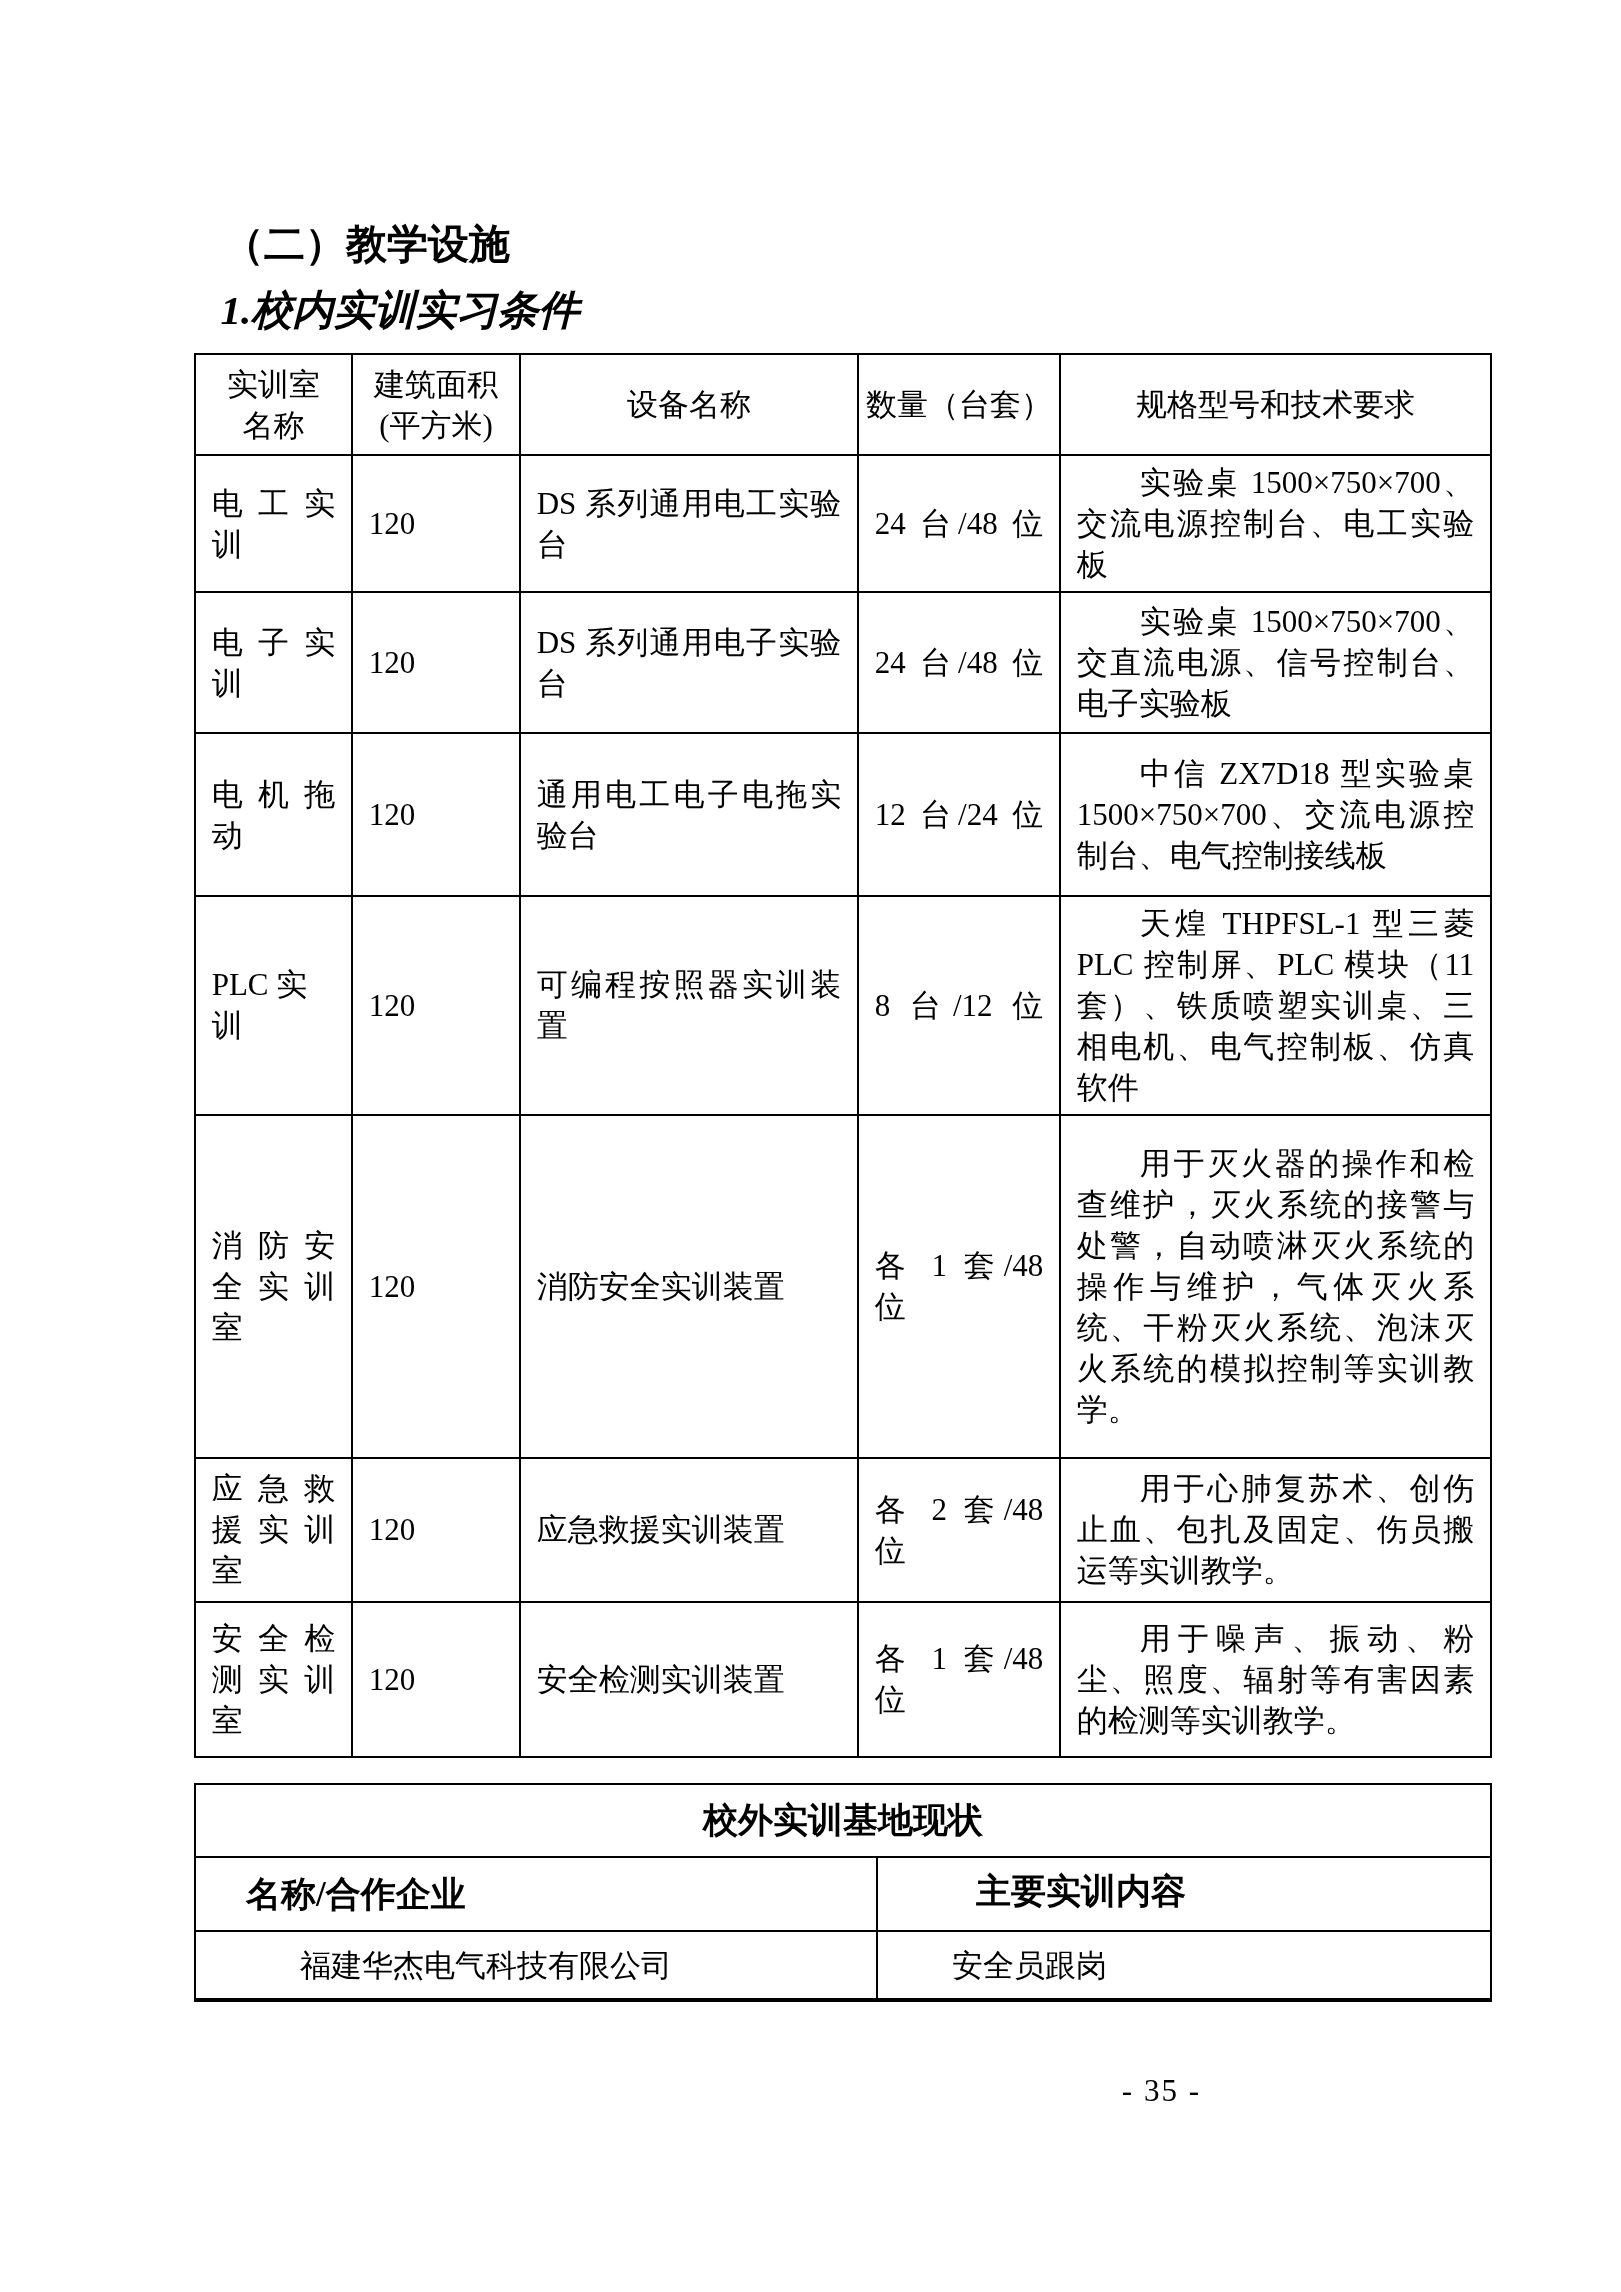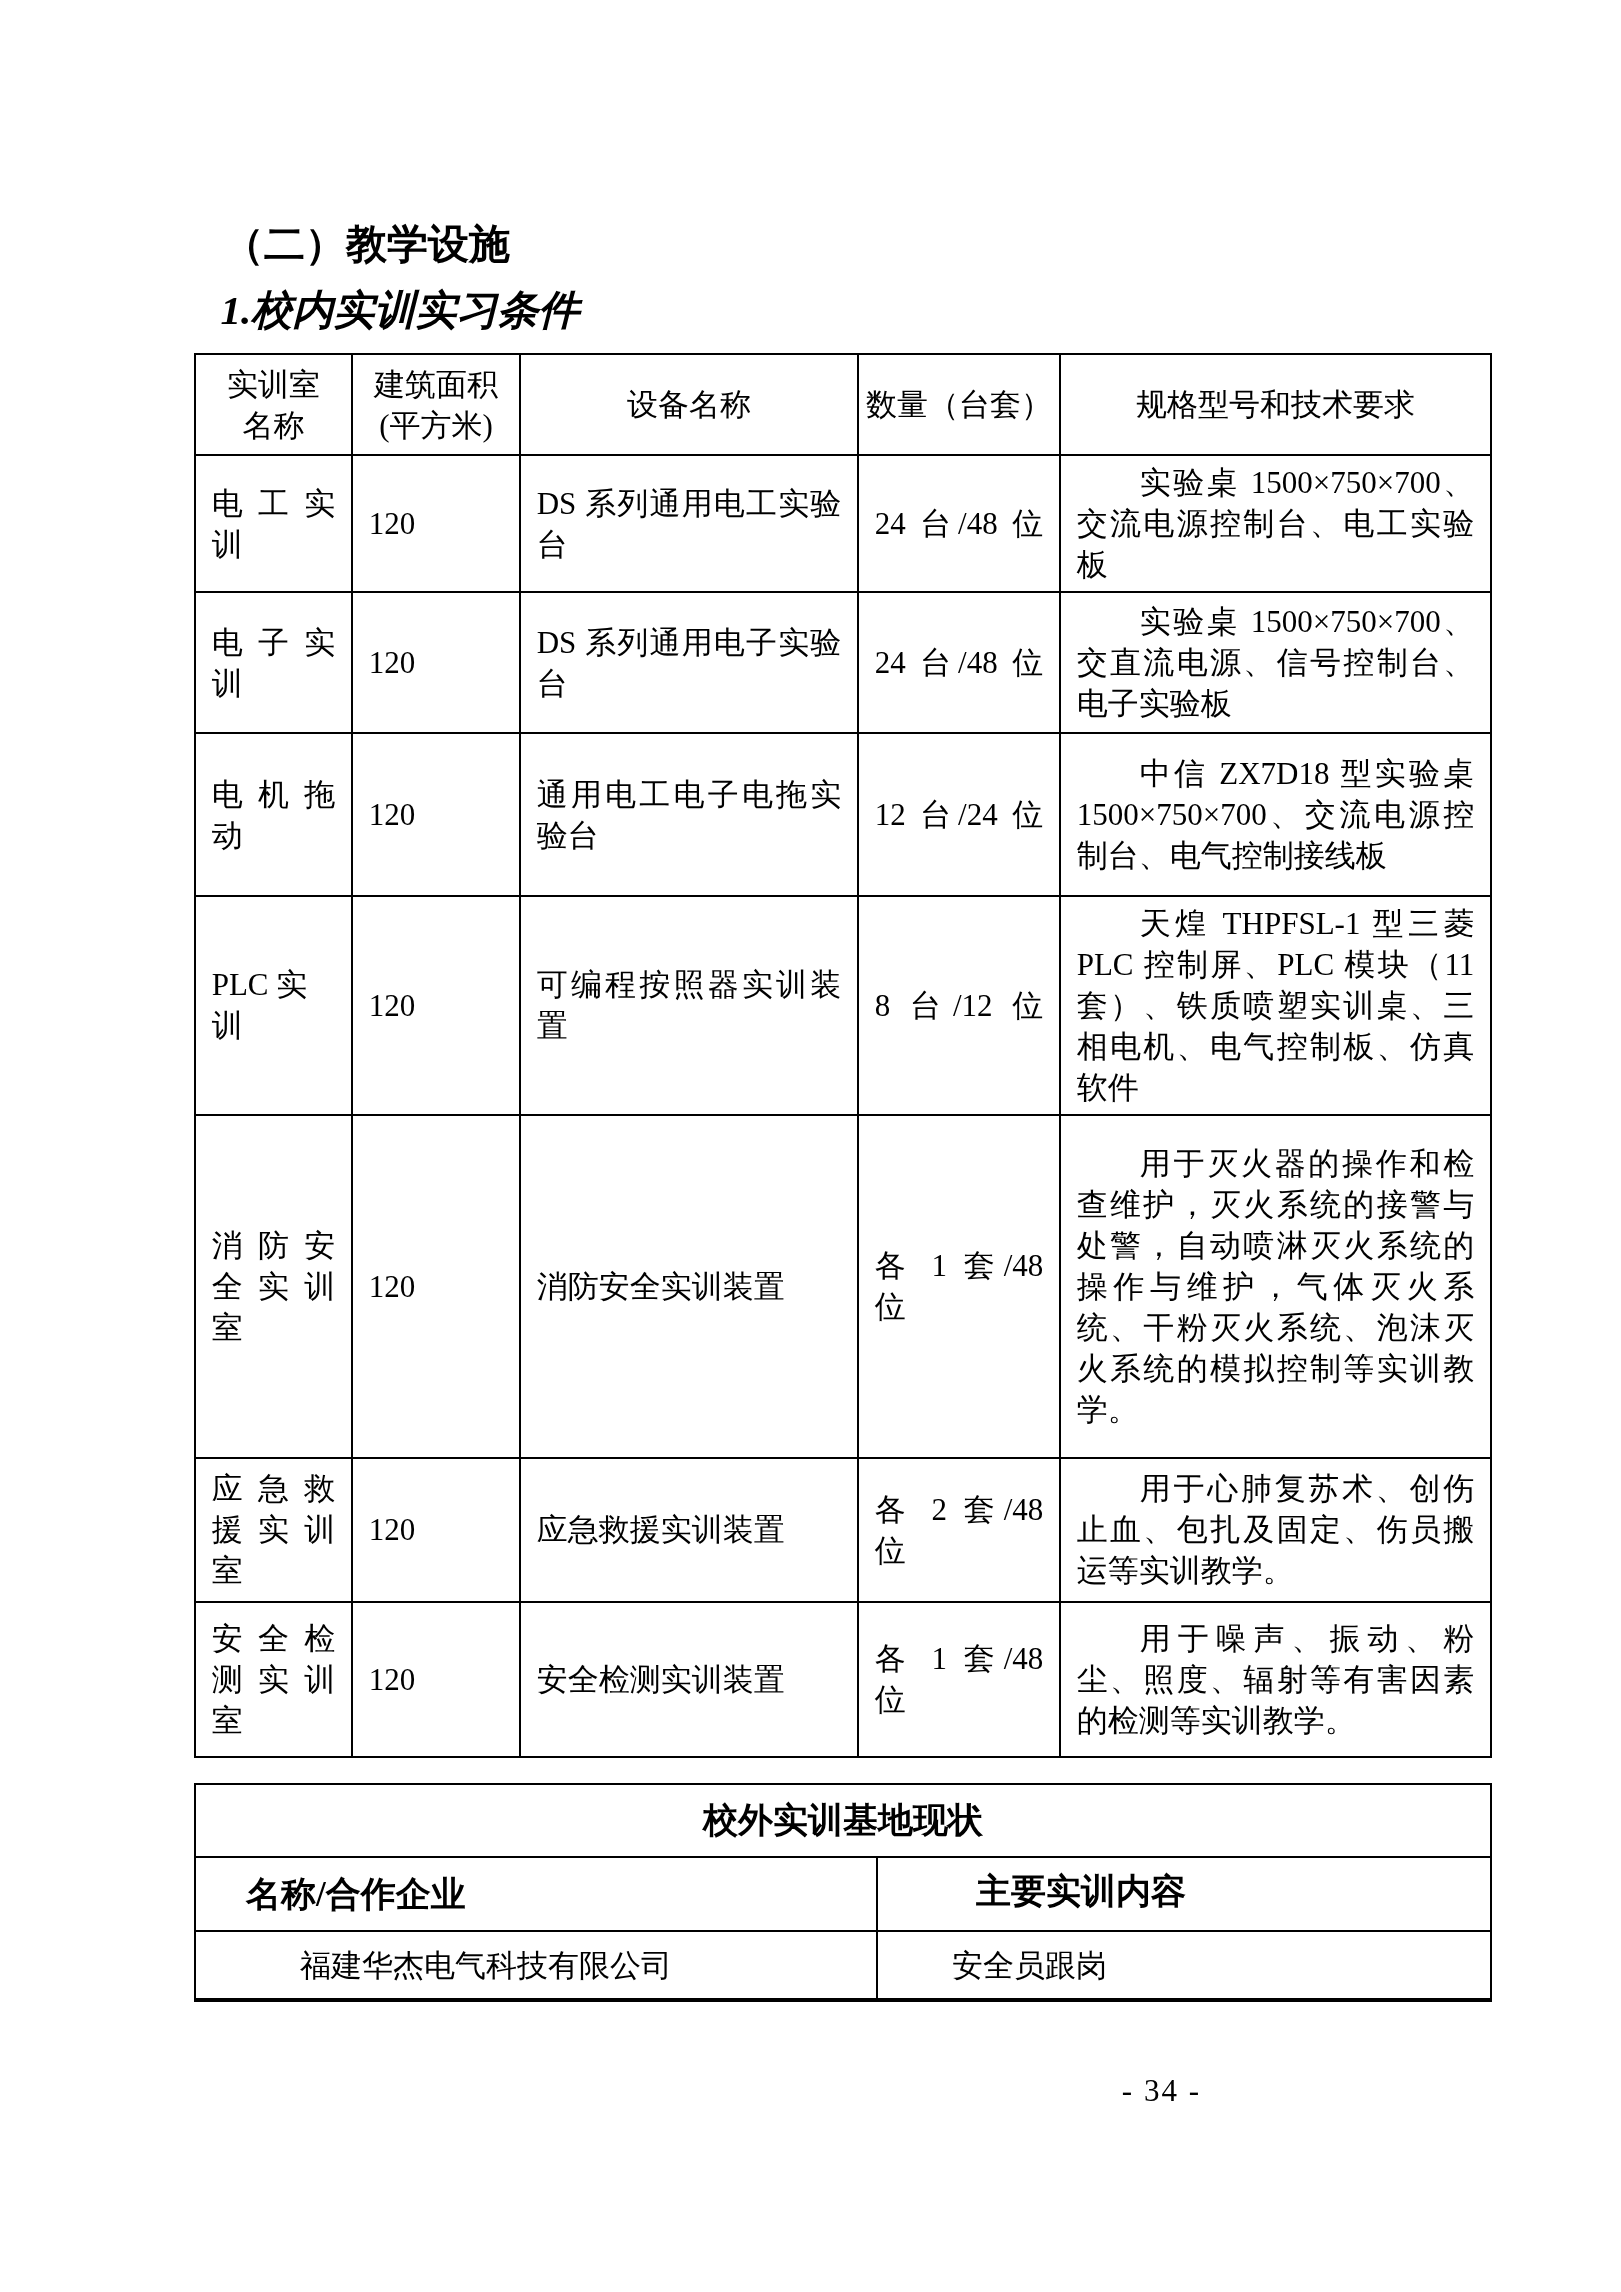--- a/index.html
+++ b/index.html
@@ -159,17 +159,17 @@
           <td class="t2-h1">名称/合作企业</td>
           <td class="t2-h2">主要实训内容</td>
         </tr>
         <tr class="rc">
           <td class="t2-d1">福建华杰电气科技有限公司</td>
           <td class="t2-d2">安全员跟岗</td>
         </tr>
       </tbody>
     </table>
 
-    <div class="pagenum">- 34 -</div>
+    <div class="pagenum">- 35 -</div>
 
   </div>
 </div>
 
 
 </body></html>

